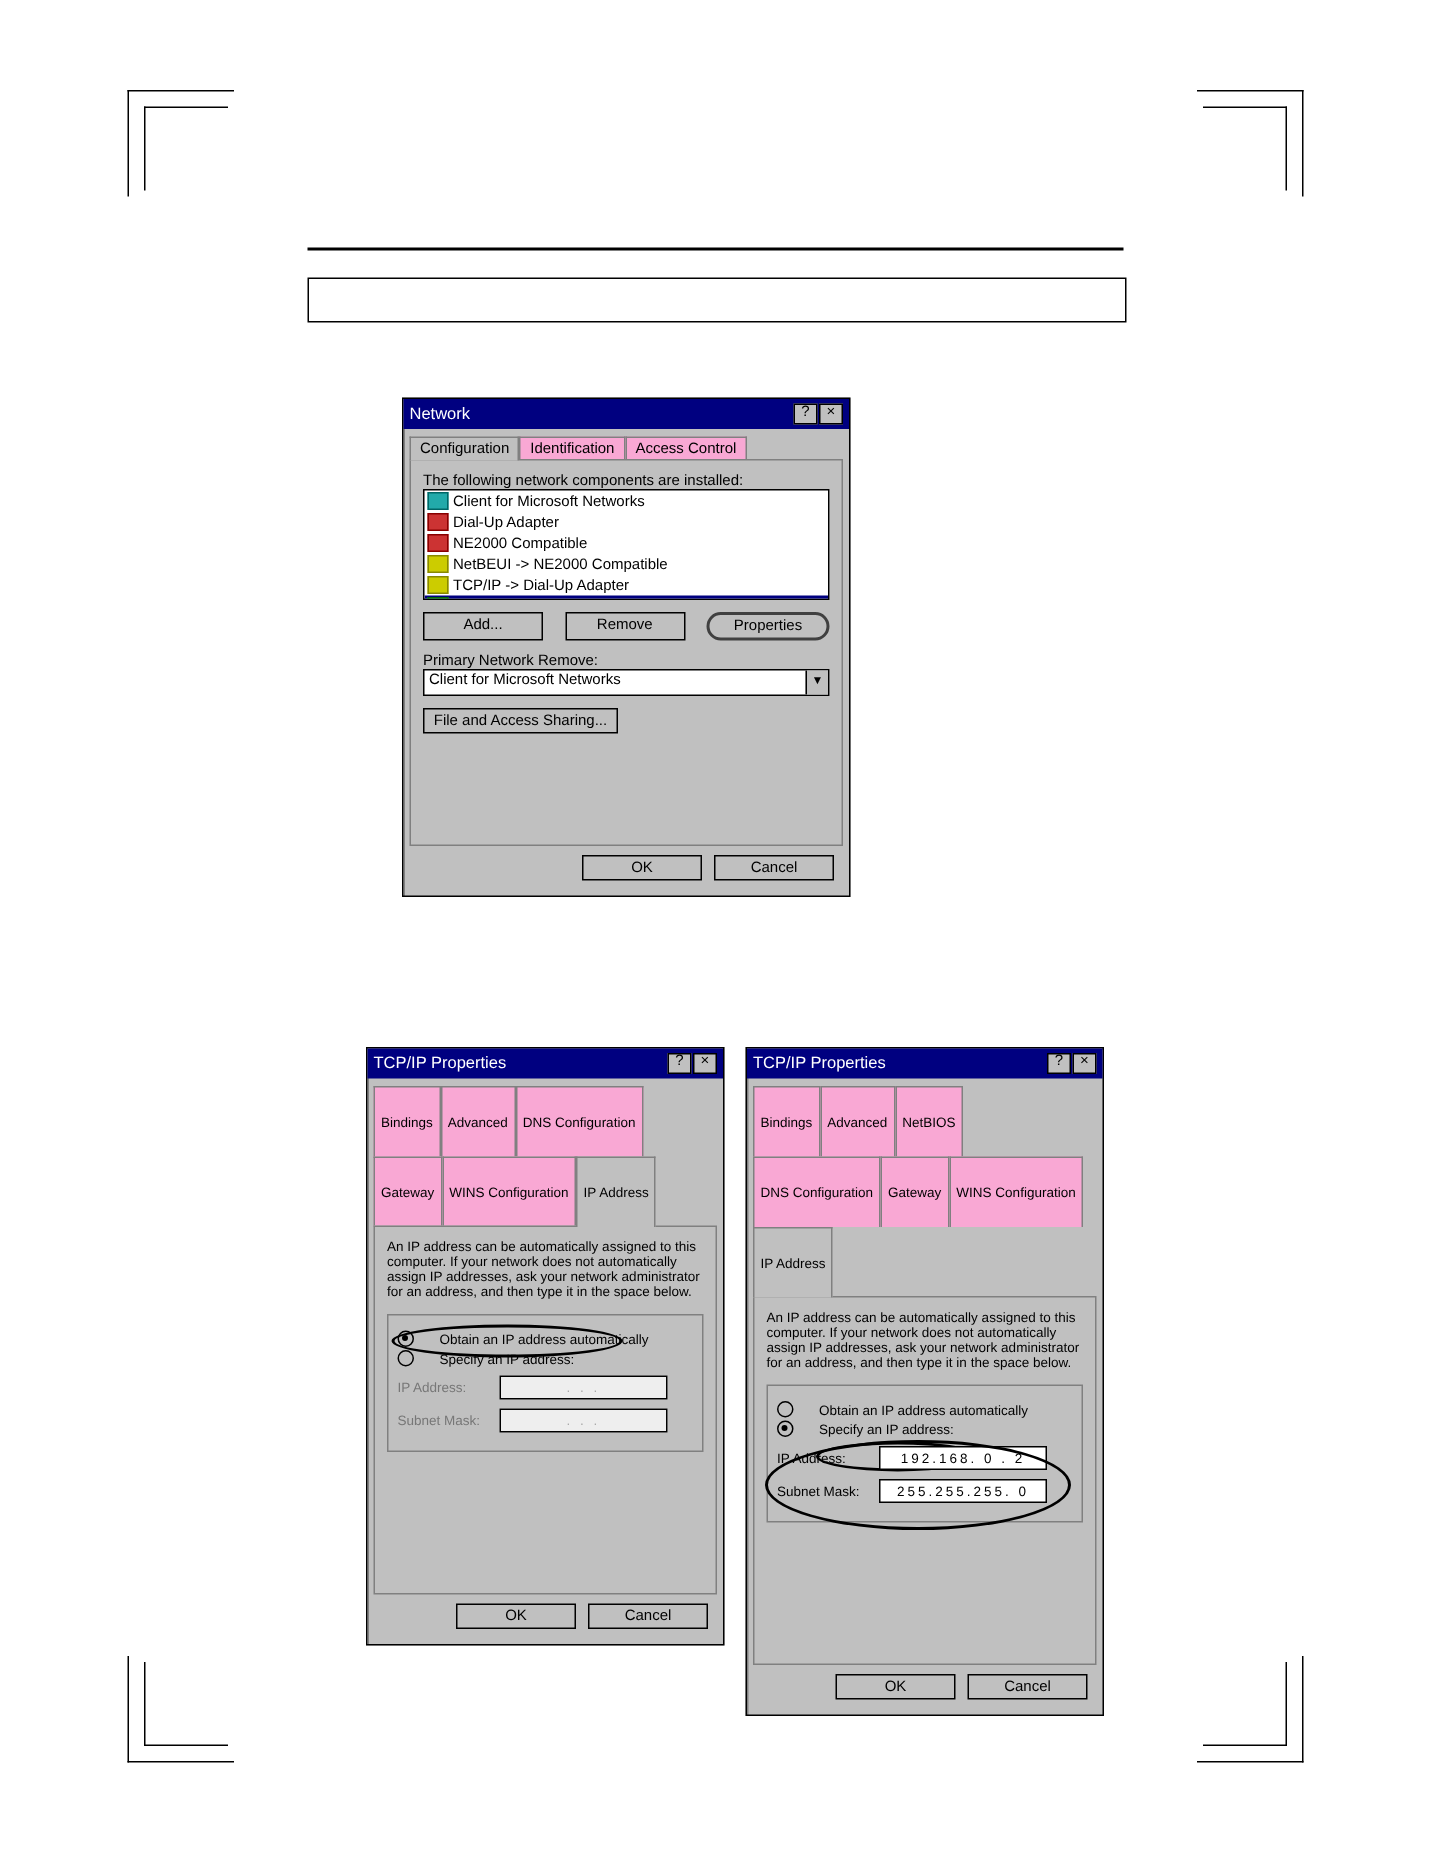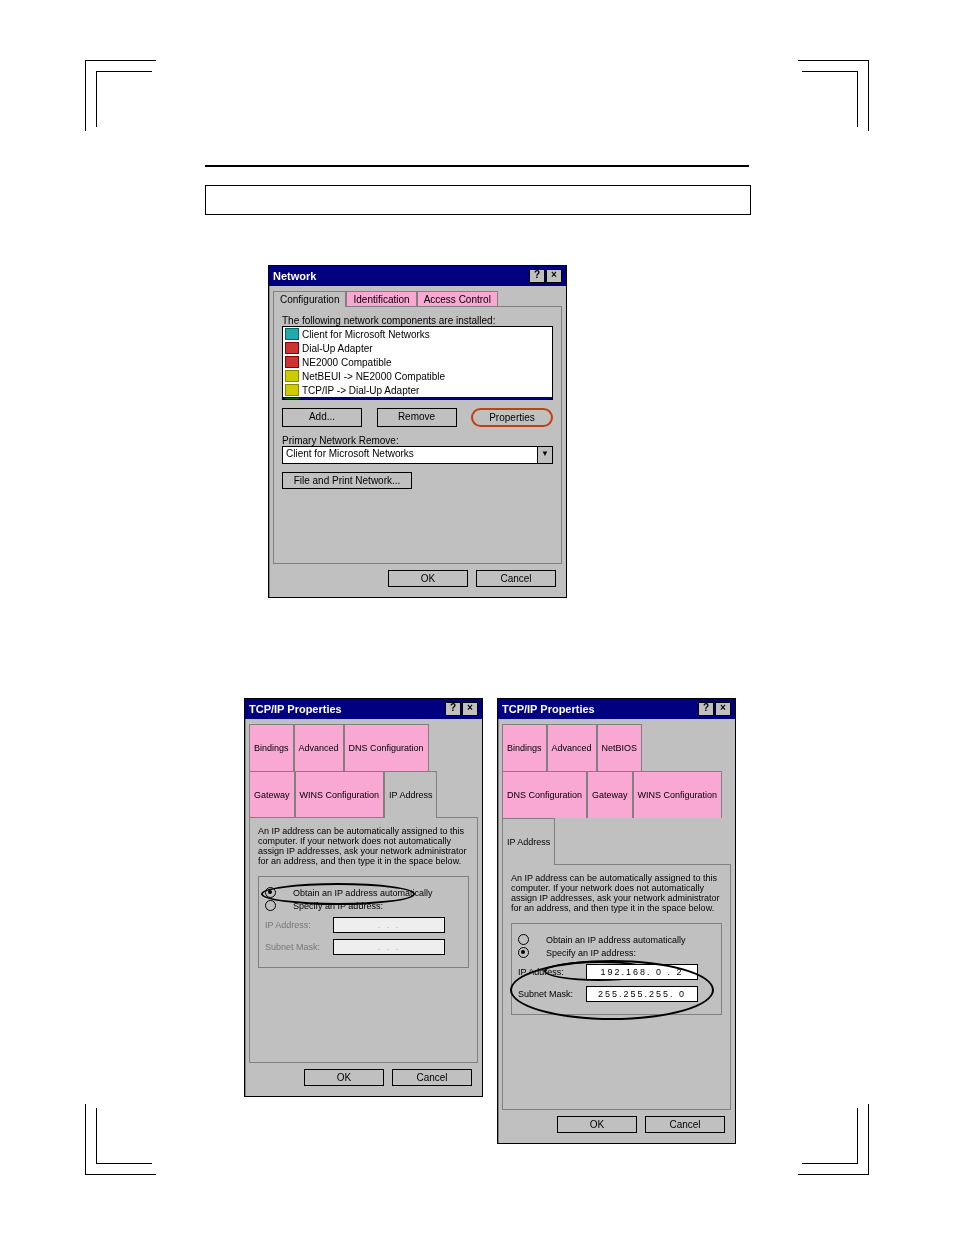--- a/index.html
+++ b/index.html
@@ -12,39 +12,39 @@
   .crop.bl{bottom:60px;left:85px;width:70px;height:70px;border-right:none;border-top:none}
   .crop.bl::after{content:"";position:absolute;bottom:10px;left:10px;width:55px;height:55px;border-bottom:1.5px solid #000;border-left:1.5px solid #000}
   .crop.br{bottom:60px;right:85px;width:70px;height:70px;border-left:none;border-top:none}
   .crop.br::after{content:"";position:absolute;bottom:10px;right:10px;width:55px;height:55px;border-bottom:1.5px solid #000;border-right:1.5px solid #000}
   .hr{position:absolute;left:205px;right:205px;height:2px;background:#000}
   .hr.top{top:165px}
   .framebox{position:absolute;left:205px;top:185px;width:544px;height:28px;border:1.5px solid #000}
 
   
   .win{position:absolute;background:#c0c0c0;border:1px solid #000;box-shadow:1px 1px 0 #808080 inset}
-  .titlebar{background:#000080;color:#fff;font-weight:bold;font-size:11px;padding:2px 4px;display:flex;justify-content:space-between;align-items:center;height:16px}
+  .titlebar{background:#000080;color:#fff;font-weight:normal;font-size:11px;padding:2px 4px;display:flex;justify-content:space-between;align-items:center;height:16px}
   .titlebar .btns{display:flex;gap:1px}
   .tbtn{display:inline-block;width:14px;height:12px;background:#c0c0c0;border:1px solid #000;line-height:10px;font-size:10px;text-align:center;color:#000}
   .inner{padding:4px}
   .tabs{display:flex;gap:0;margin-bottom:0}
   .tab{border:1px solid #808080;border-bottom:none;padding:2px 6px;font-size:10px;background:#f9a8d4;position:relative;top:1px}
   .tab.active{background:#c0c0c0;z-index:2}
   .tabpanelA{border:1px solid #808080;background:#c0c0c0;padding:8px;height:240px;position:relative}
   .lbl{font-size:10px}
   .listbox{background:#fff;border:1px solid #000;height:72px;overflow:hidden;font-size:10px}
   .listbox .row{padding:1px 2px;display:flex;align-items:center;gap:3px}
   .listbox .row.sel{background:#000080;color:#fff}
   .icon{width:12px;height:10px;display:inline-block;background:#2aa;border:1px solid #066}
   .icon.red{background:#c33;border-color:#800}
   .icon.yel{background:#cc0;border-color:#880}
   .icon.g{background:#2a2;border-color:#060}
   .brow{display:flex;justify-content:space-between;margin-top:8px}
   .wbtn{border:1px solid #000;background:#c0c0c0;font-size:10px;padding:2px 4px;width:70px;text-align:center}
-  .wbtn.props{border:2px solid #c2410c;border-radius:12px}
+  .wbtn.props{border:2px solid #404040;border-radius:12px}
   .combo{display:flex;align-items:stretch;border:1px solid #000;background:#fff;height:16px}
   .combo .v{flex:1;font-size:10px;padding:1px 3px}
   .combo .dd{width:14px;background:#c0c0c0;border-left:1px solid #000;text-align:center;font-size:8px;line-height:14px}
   .descbox{margin-top:6px;font-size:10px}
   .okrow{display:flex;justify-content:flex-end;gap:8px;padding:6px}
 
   
   .win2{width:237px}
   .tabs2{display:flex;flex-wrap:wrap}
   .tabs2 .tab{font-size:9px;padding:18px 4px}
@@ -118,21 +118,21 @@
           <div class="wbtn">Add...</div>
           <div class="wbtn">Remove</div>
           <div class="wbtn props">Properties</div>
         </div>
         <div class="lbl" style="margin-top:8px">Primary Network Remove:</div>
         <div class="combo">
           <div class="v">Client for Microsoft Networks</div>
           <div class="dd">▼</div>
         </div>
         <div style="margin-top:8px">
-            <div class="wbtn" style="width:120px">File and Print Network...</div>
+            <div class="wbtn" style="width:120px">File and Access Sharing...</div>
           </div>
       </div>
       <div class="okrow">
         <div class="wbtn">OK</div>
         <div class="wbtn">Cancel</div>
       </div>
     </div>
   </div>
 
   <div class="win win2" style="left:244px;top:698px">

